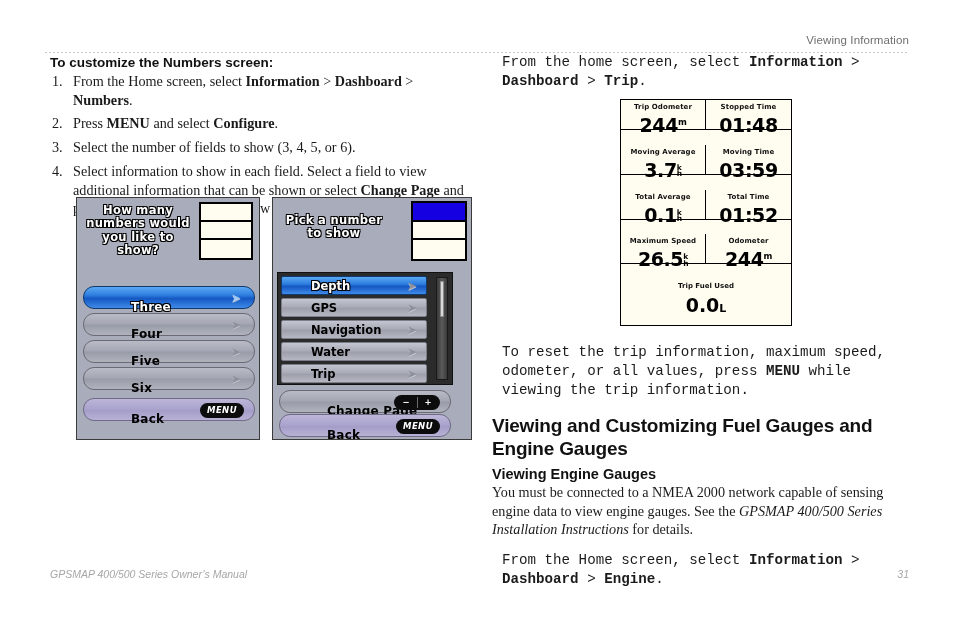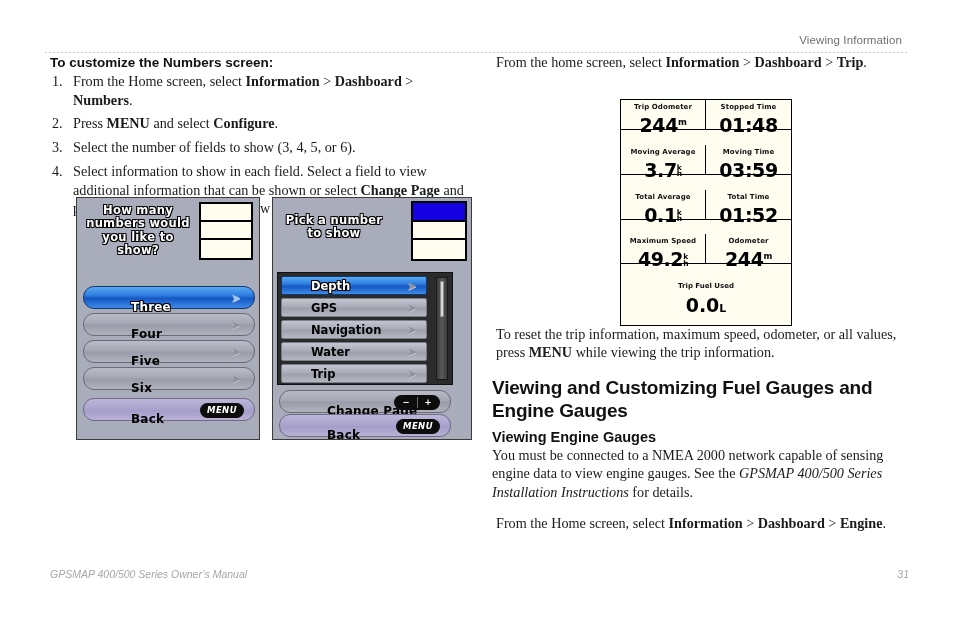--- a/index.html
+++ b/index.html
@@ -8,21 +8,21 @@
     background:#ffffff;
     font-family:"Liberation Serif", serif;
     color:#1a1a1a;
     position:relative;
     overflow:hidden;
   }
   .page{position:absolute;inset:0;}
 
   
   .runhead{
-    position:absolute; top:34px; right:52px;
+    position:absolute; top:34px; right:45px;
     font-family:"Liberation Sans", sans-serif;
     font-size:11.5px; color:#6f6f6f; letter-spacing:.1px;
   }
   .rule{
     position:absolute; left:45px; right:45px; top:52px;
     height:1px;
     background-image:linear-gradient(to right,#c9c9c9 0 2px, transparent 2px 4px);
     background-size:4px 1px;
     background-repeat:repeat-x;
   }
@@ -41,21 +41,21 @@
     line-height:1.22; letter-spacing:-.2px;
   }
   h3.head3{
     font-family:"Liberation Sans", sans-serif;
     font-size:14.5px; font-weight:bold; margin:14px 0 1px 0; color:#111;
   }
   p.body{
     font-family:"Liberation Serif", serif;
     font-size:14.2px; line-height:1.32; margin:0 0 4px 0; color:#1b1b1b;
   }
-  p.indent{ margin-left:4px; }
+  p.indent{ margin-left:10px;font-family:Liberation Mono, monospace; }
   .b{font-weight:bold;}
   .i{font-style:italic;}
 
   ol.steps{margin:1px 0 0 0; padding:0; list-style:none;}
   ol.steps li{
     position:relative; padding-left:23px; margin-bottom:5px;
     font-family:"Liberation Serif", serif; font-size:14.2px; line-height:1.32;
   }
   ol.steps li .num{position:absolute; left:2px; top:0;}
 
@@ -361,21 +361,21 @@
       <div class="tcell">
         <div class="t-lbl">Total Average</div>
         <div class="t-val"><span>0.1</span><span class="u2">k<br>h</span></div>
       </div>
       <div class="tcell">
         <div class="t-lbl">Total Time</div>
         <div class="t-val"><span>01:52</span></div>
       </div>
       <div class="tcell">
         <div class="t-lbl">Maximum Speed</div>
-        <div class="t-val"><span>49.2</span><span class="u2">k<br>h</span></div>
+        <div class="t-val"><span>26.5</span><span class="u2">k<br>h</span></div>
       </div>
       <div class="tcell">
         <div class="t-lbl">Odometer</div>
         <div class="t-val"><span>244</span><span class="u">m</span></div>
       </div>
     </div>
     <div class="twide">
       <div class="t-lbl">Trip Fuel Used</div>
       <div class="t-val"><span>0.0</span><span class="ub">L</span></div>
     </div>

